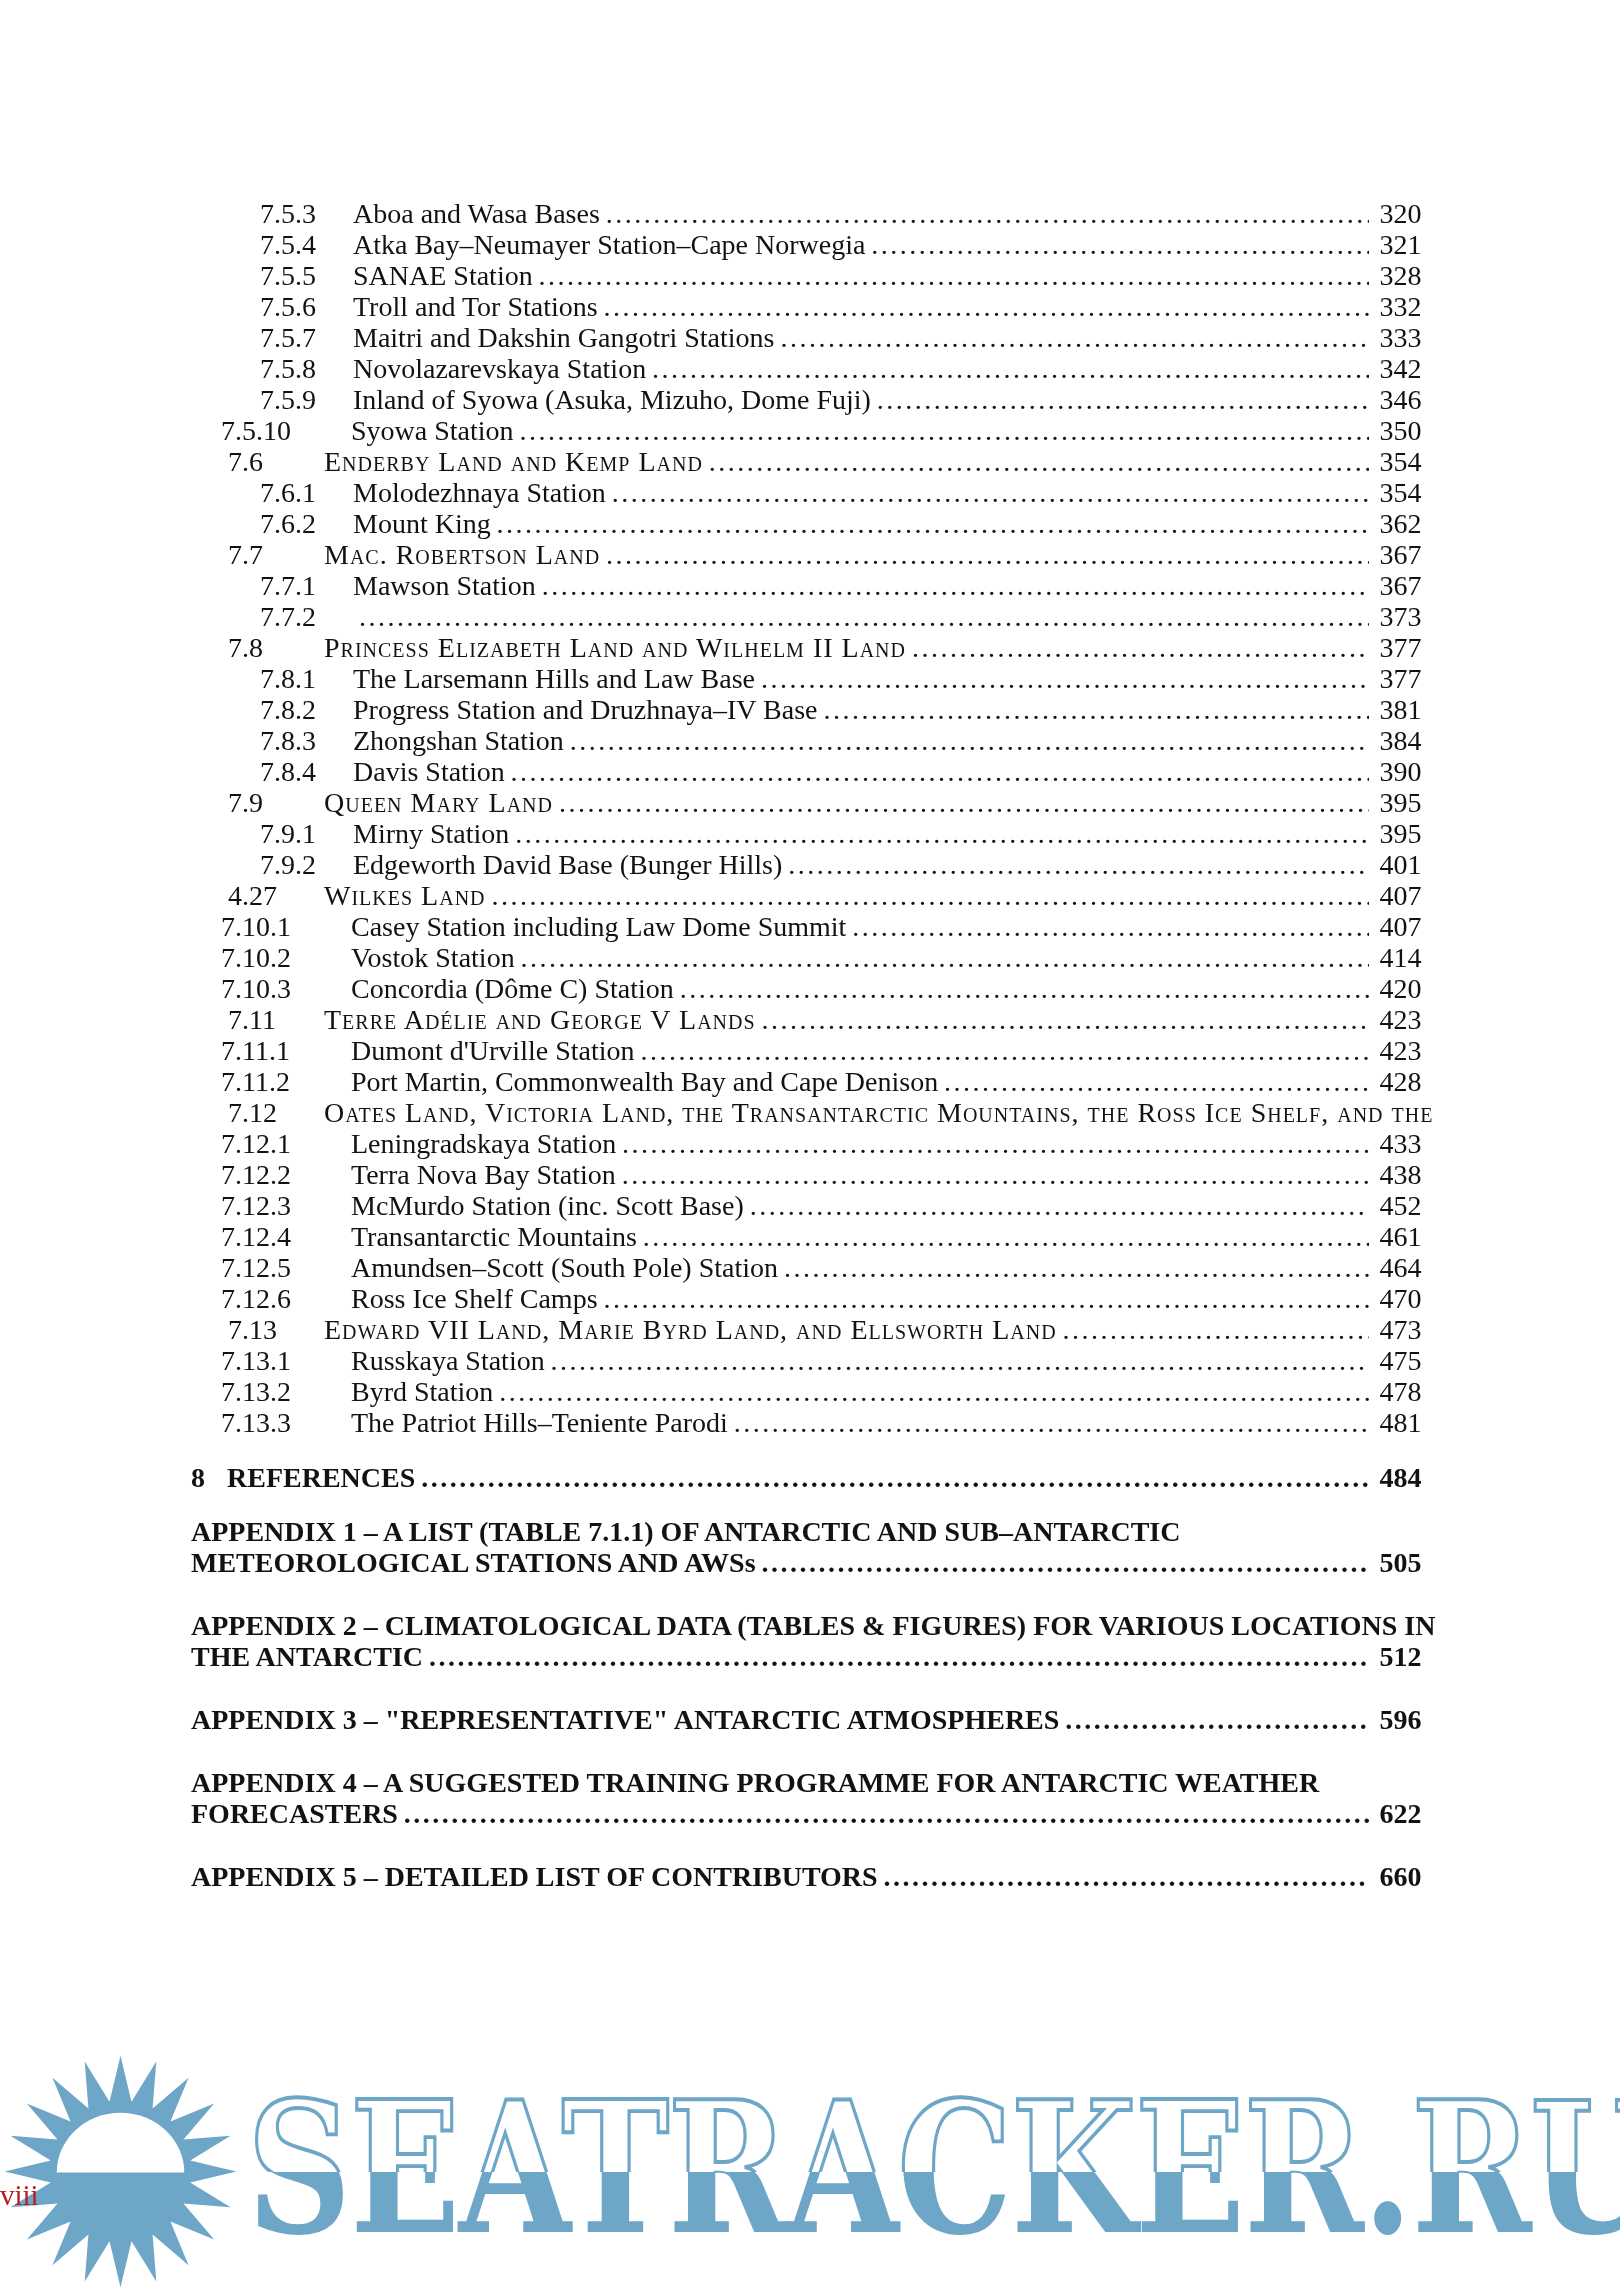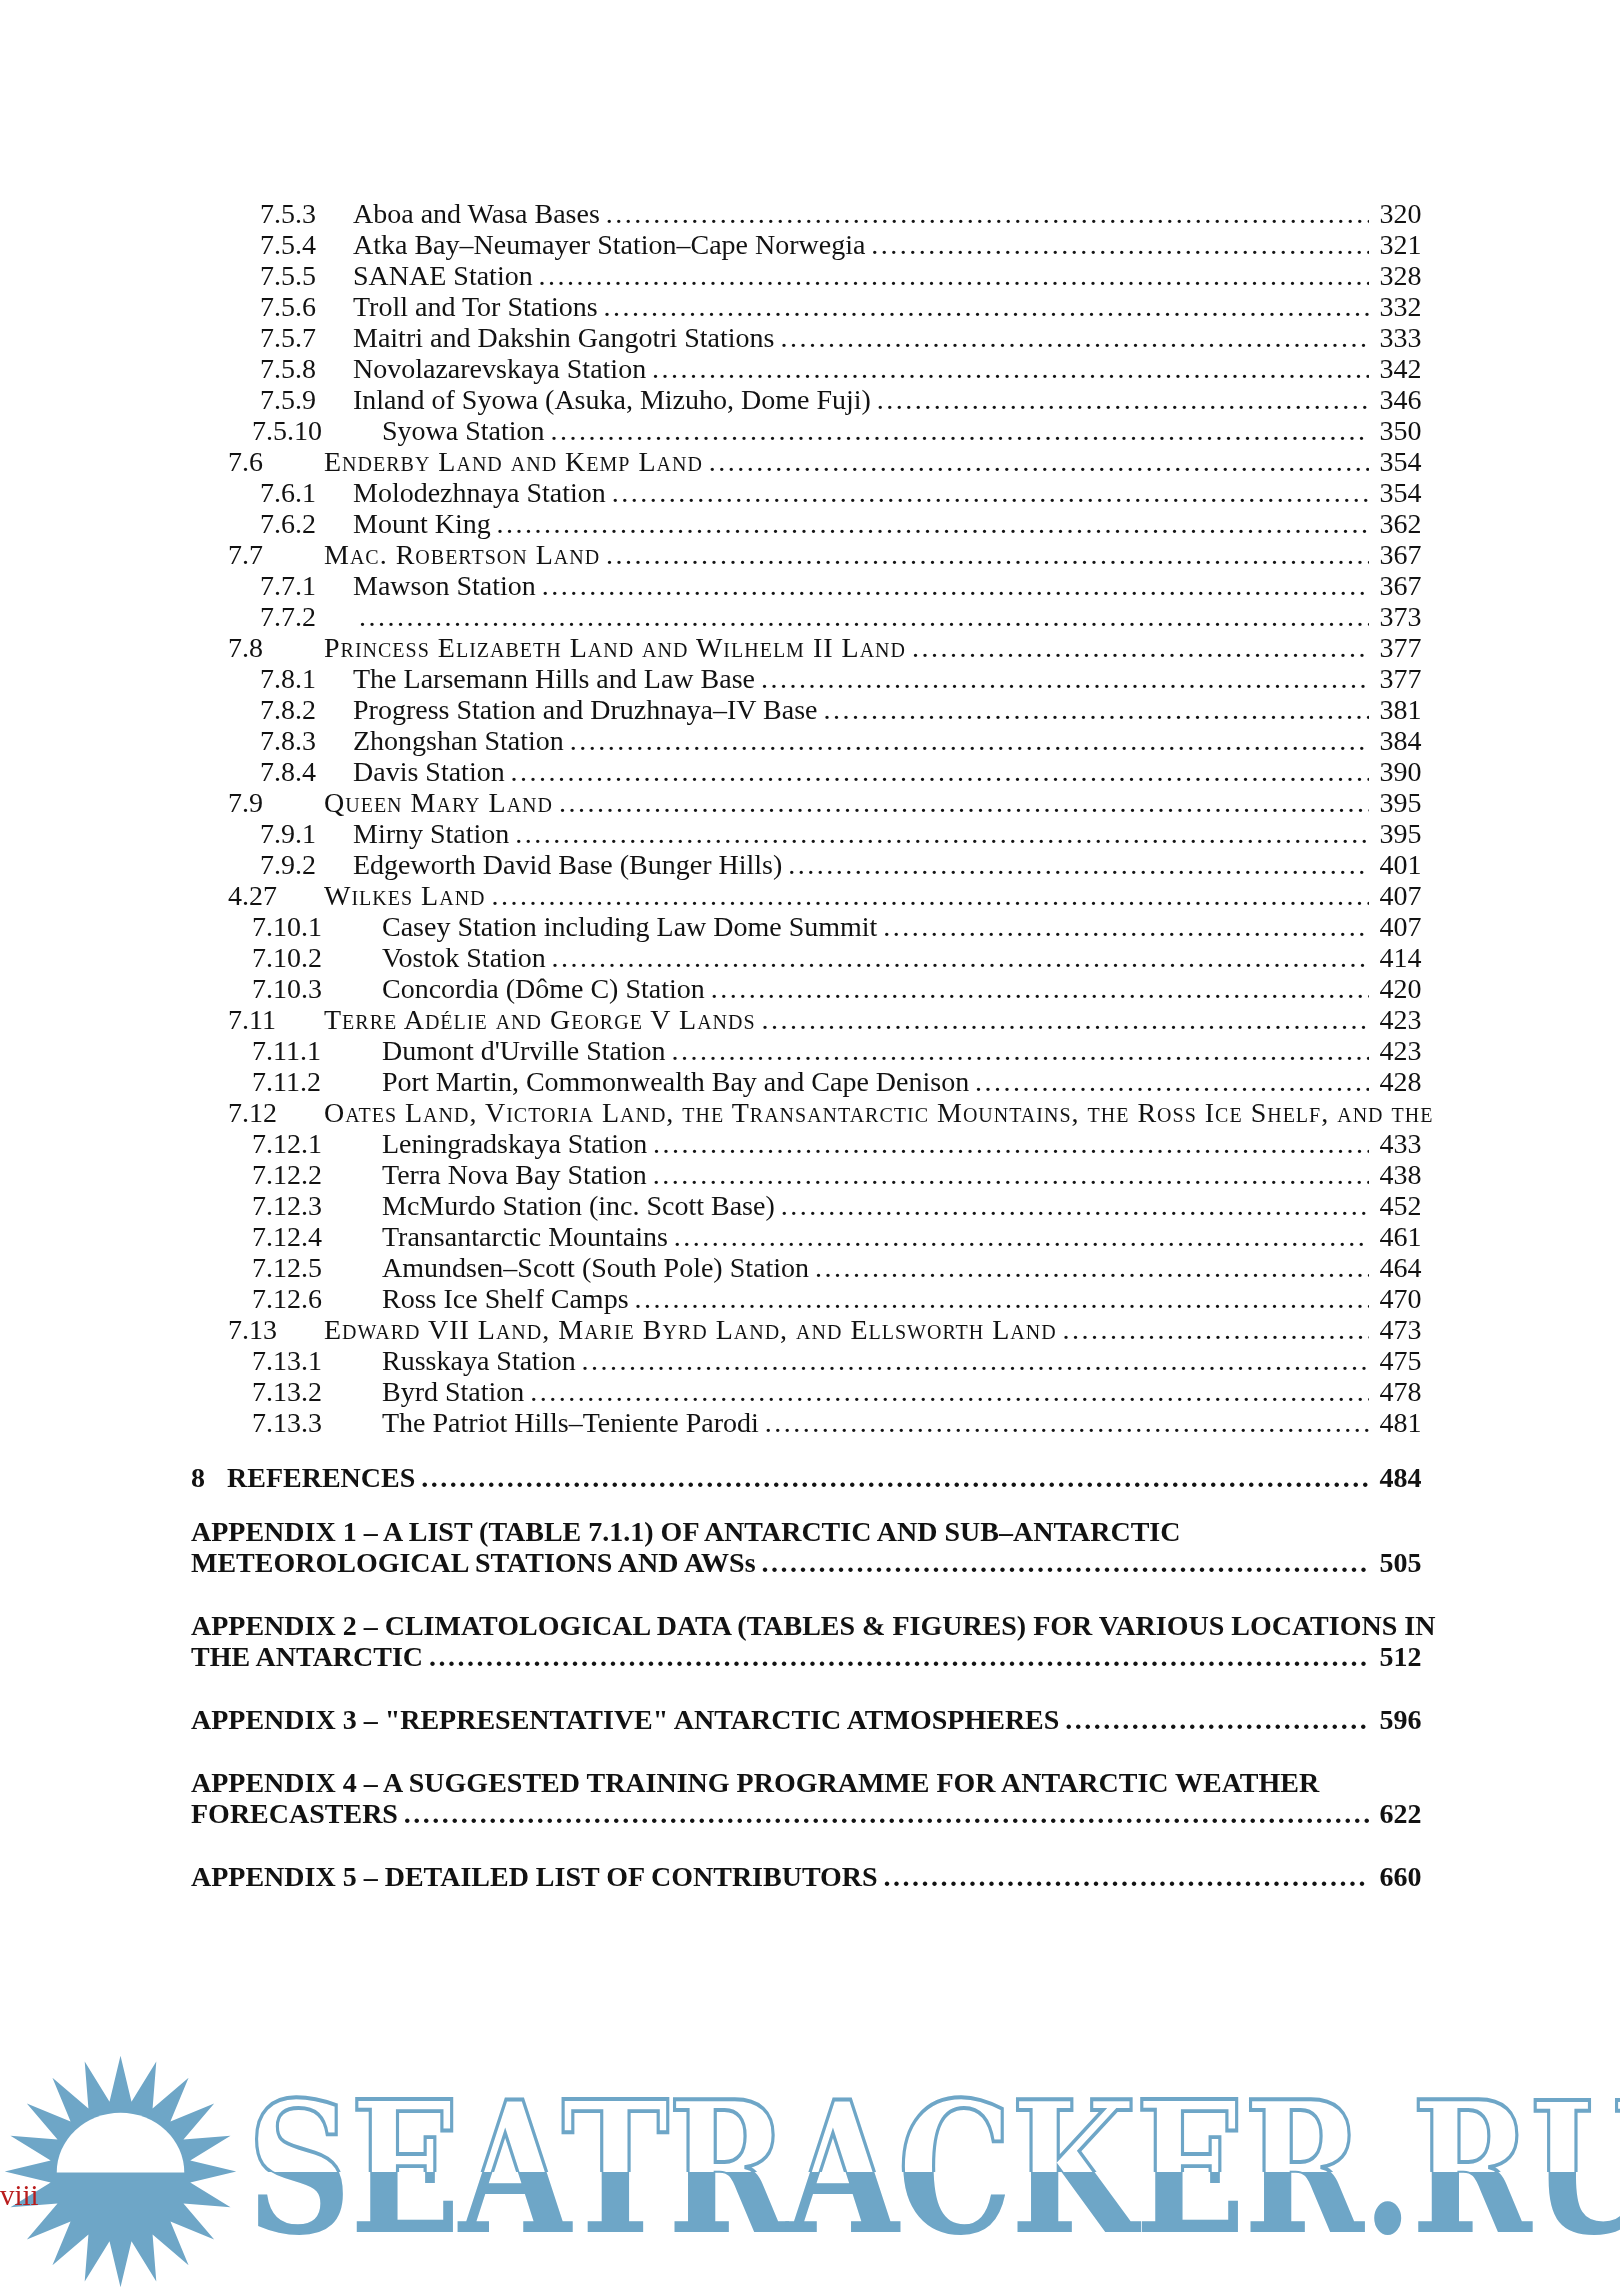--- a/index.html
+++ b/index.html
@@ -13,21 +13,21 @@
   .num{flex:none;}
   .title{flex:none;white-space:pre;}
   .leader{flex:1 1 auto;overflow:hidden;white-space:nowrap;margin:0 4.9px 0 5.9px;}
   .leader::after{
     content:"..................................................................................................................................................................................................................................................";
     letter-spacing:2.5px;
   }
   .pg{flex:none;min-width:53px;text-align:center;}
   
   .s3  .num{margin-left:69px;width:93px;}
-  .s3w .num{margin-left:61px;width:130px;}
+  .s3w .num{margin-left:30px;width:130px;}
   
   .s2 .num{margin-left:37px;width:96px;}
   .s2 .title,.cont .title{font-variant:small-caps;letter-spacing:1px;}
   
   .ref{font-weight:700;}
   .ref .num{width:36px;}
   .app{font-weight:700;}
   .g1{margin-top:23.5px;}
   .g2{margin-top:32px;font-family:Liberation Serif, serif;}
   

